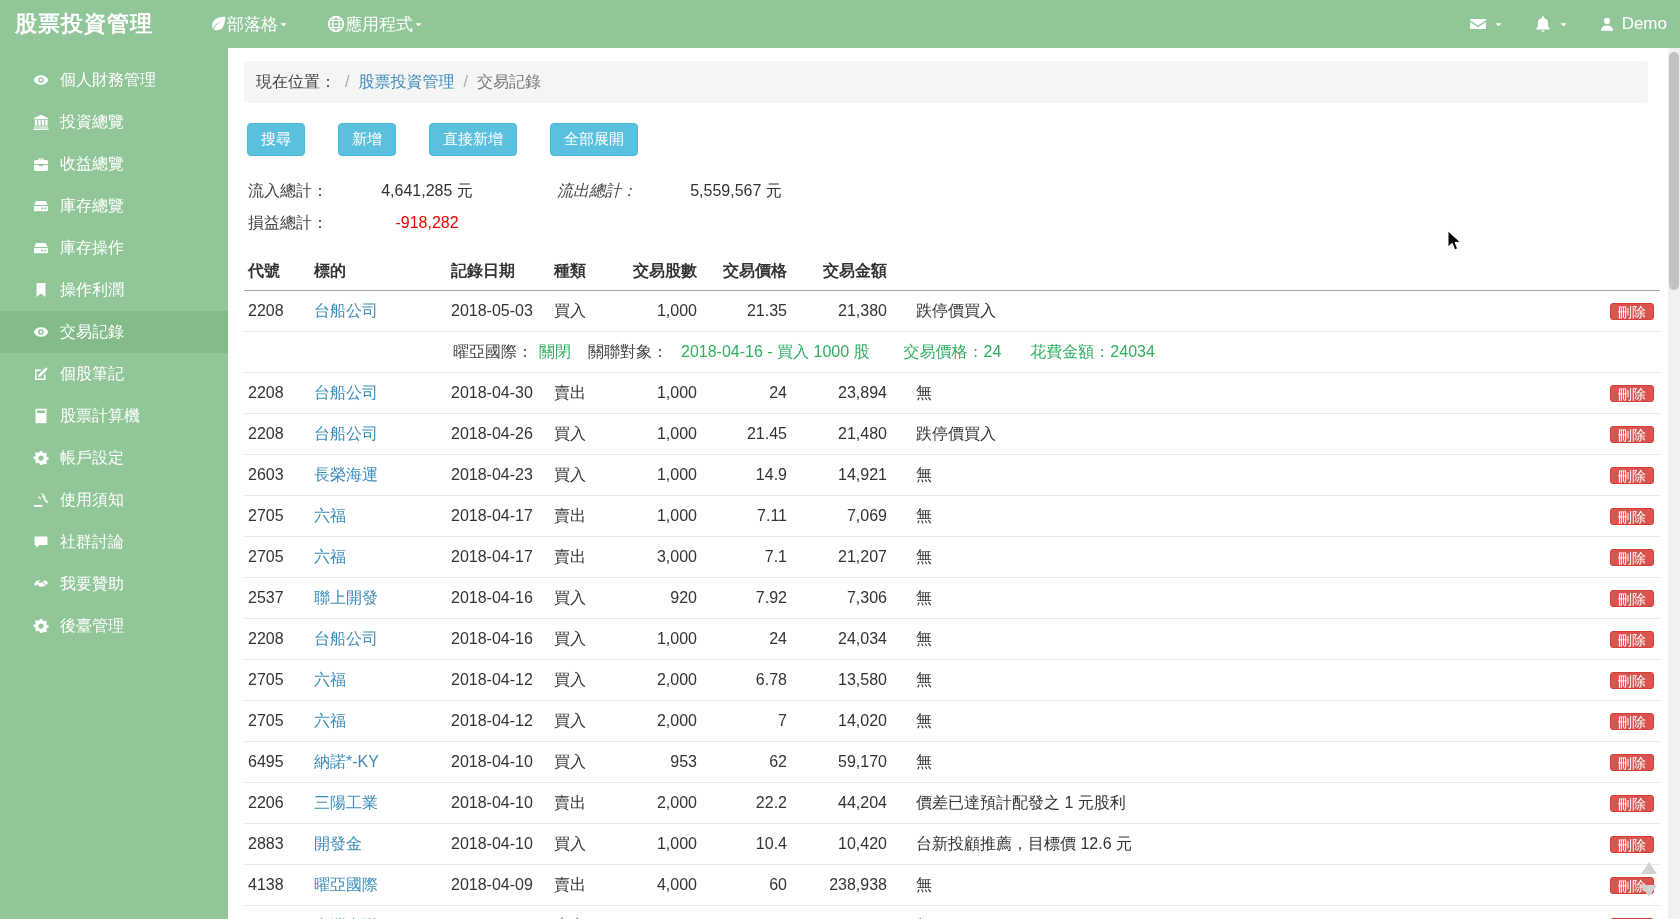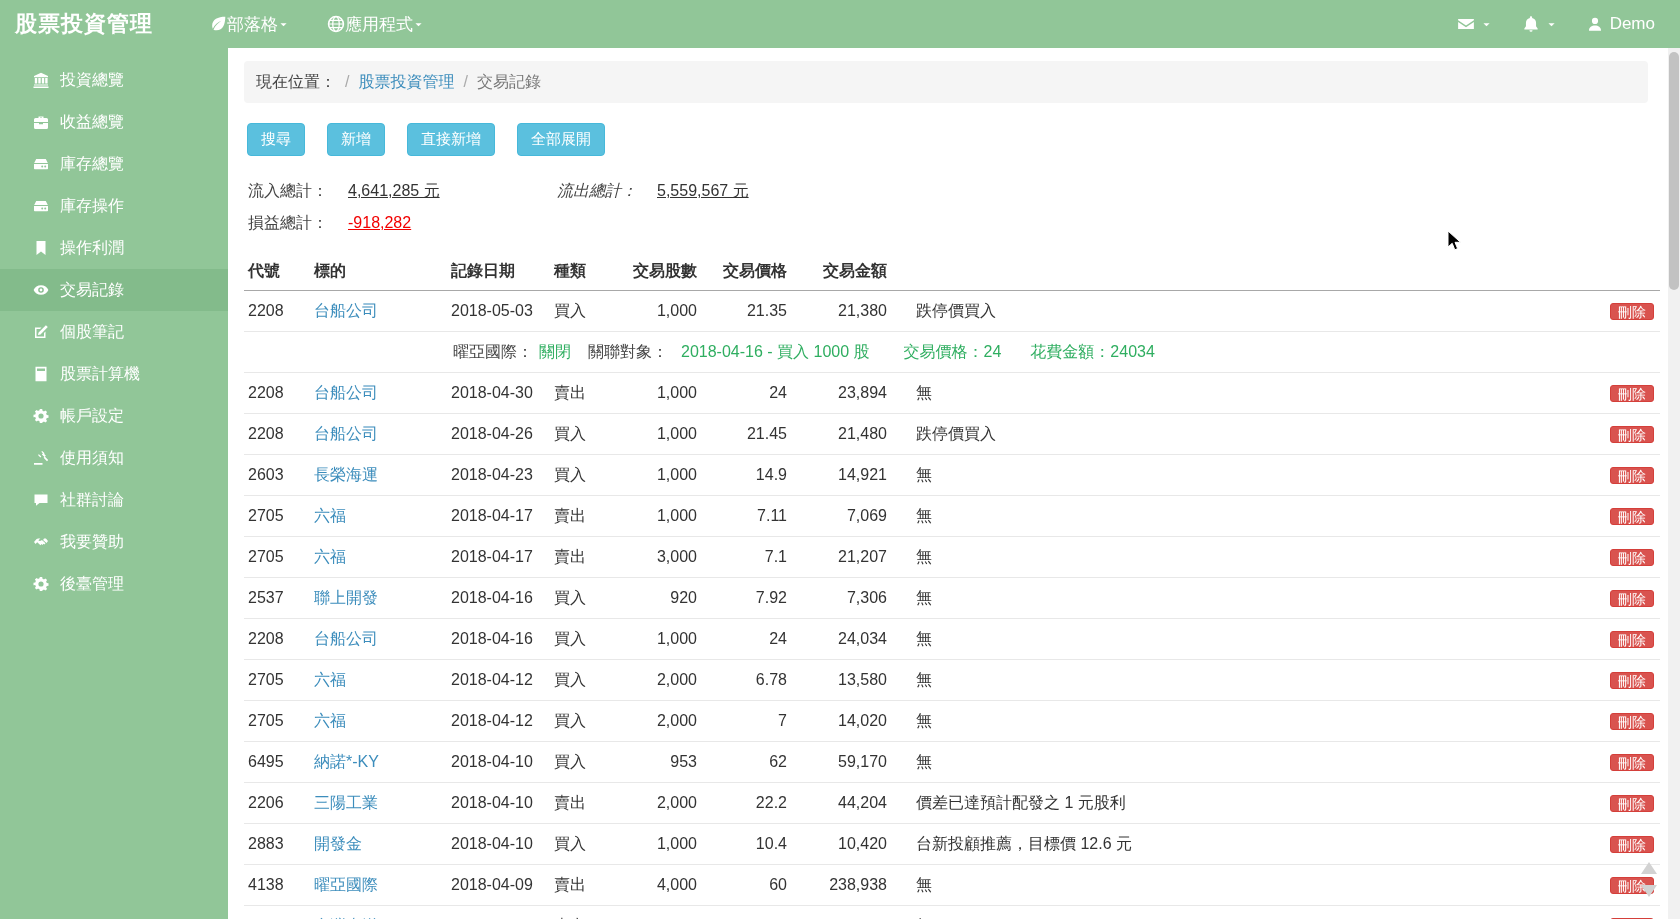--- a/index.html
+++ b/index.html
@@ -9,21 +9,21 @@
     background:#fff;color:#333;
   }
   
   .navbar{
     position:absolute;top:0;left:0;width:1680px;height:48px;
     background:#91c698;display:flex;align-items:center;color:#fff;z-index:5;
   }
   .brand{font-size:22px;font-weight:bold;padding-left:15px;letter-spacing:1px;cursor:pointer;}
   .nav-menus{display:flex;align-items:center;margin-left:44px;gap:14px;}
   .nav-menu{display:flex;align-items:center;font-size:17px;padding:0 12px;height:48px;cursor:pointer;}
-  .nav-right{position:absolute;right:25px;top:0;height:48px;display:flex;align-items:center;gap:30px;}
+  .nav-right{position:absolute;right:13px;top:0;height:48px;display:flex;align-items:center;gap:30px;}
   .nav-right .nav-ico-group{display:flex;align-items:center;gap:6px;height:48px;cursor:pointer;}
   .nav-user{display:flex;align-items:center;gap:7px;font-size:17px;cursor:pointer;}
   .icon{display:inline-flex;align-items:center;justify-content:center;line-height:0;}
   .icon svg{width:1em;height:1em;fill:currentColor;}
   .i16 svg{width:16px;height:16px;}
   .i18 svg{width:18px;height:18px;}
   .i12 svg{width:11px;height:11px;}
   
   .sidebar{
     position:absolute;top:48px;left:0;width:228px;height:871px;
@@ -42,31 +42,31 @@
     background:#fff;padding:0;
   }
   .breadcrumb{
     position:absolute;left:16px;top:13px;width:1404px;height:42px;
     background:#f5f5f5;border-radius:4px;display:flex;align-items:center;
     font-size:16px;color:#444;padding-left:12px;box-sizing:border-box;gap:9px;
   }
   .breadcrumb .sep{color:#aaa;}
   .bc-link{color:#3c8dbc;text-decoration:none;cursor:pointer;}
   .bc-cur{color:#777;}
-  .toolbar{position:absolute;left:19px;top:75px;display:flex;gap:22px;}
+  .toolbar{position:absolute;left:19px;top:75px;display:flex;gap:33px;}
   .btn-info{
     background:#5bc0de;border:1px solid #46b8da;color:#fff;font-size:15px;
     border-radius:4px;padding:6px 13px;cursor:pointer;
     font-family:"Liberation Sans","DejaVu Sans",sans-serif;
   }
   .summary{position:absolute;left:20px;top:127px;font-size:16px;}
   .sum-row{height:32px;display:flex;align-items:center;}
   .sum-label{display:inline-block;width:100px;color:#444;}
   .sum-label.second{margin-left:51px;font-style:italic;}
-  .sum-val{display:inline-block;width:158px;text-align:left;color:#333;text-decoration:underline;}
+  .sum-val{display:inline-block;width:158px;text-align:center;color:#333;}
   .sum-val.neg{color:#f20000;}
   
   .ttable{position:absolute;left:16px;top:205px;width:1416px;}
   .t-head,.t-row{
     display:grid;
     grid-template-columns:66px 137px 103px 60px 90px 90px 100px 1fr 60px;
     align-items:center;font-size:16px;
   }
   .t-head{height:37px;font-weight:bold;border-bottom:1px solid #a8a8a8;color:#333;}
   .t-row{height:40px;}
@@ -162,20 +162,29 @@
         <span>Demo</span>
       </div>
     </div>
 </div>
 
 <div class="sidebar">
   <nav class="side-menu" id="sidebar-menu">
       <a class="side-item">
         <span class="icon i16">
           <svg viewBox="0 0 16 16">
+            <path fill-rule="evenodd" d="M8 3.2C4.6 3.2 1.9 5.2.6 8c1.3 2.8 4 4.8 7.4 4.8s6.1-2 7.4-4.8C14.1 5.2 11.4 3.2 8 3.2zm0 7.6A2.8 2.8 0 1 1 8 5.2a2.8 2.8 0 0 1 0 5.6z"></path>
+            <circle cx="8" cy="8" r="1.4"></circle>
+          </svg>
+        </span>
+        <span>個人財務管理</span>
+      </a>
+      <a class="side-item">
+        <span class="icon i16">
+          <svg viewBox="0 0 16 16">
             <path d="M8 .8 15 4v1.2H1V4L8 .8zM1.8 6h2.4v5.4H1.8V6zm3.5 0h2.4v5.4H5.3V6zm3.5 0h2.4v5.4H8.8V6zm3.4 0h2.4v5.4h-2.4V6zM1 12.4h14v1.2H1v-1.2zM.5 14.4h15V16H.5v-1.6z"></path>
           </svg>
         </span>
         <span>投資總覽</span>
       </a>
       <a class="side-item">
         <span class="icon i16">
           <svg viewBox="0 0 16 16">
             <path d="M5.5 2.5h5V4h3A1.5 1.5 0 0 1 15 5.5V8H1V5.5A1.5 1.5 0 0 1 2.5 4h3V2.5zM7 4h2v-.6H7V4zM1 9h5v1.3h4V9h5v4.5a1.5 1.5 0 0 1-1.5 1.5h-11A1.5 1.5 0 0 1 1 13.5V9z"></path>
           </svg>

